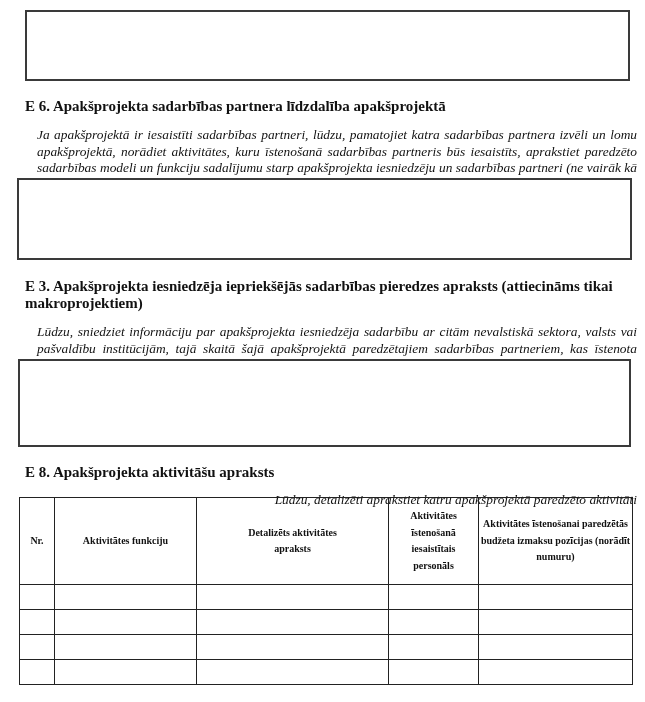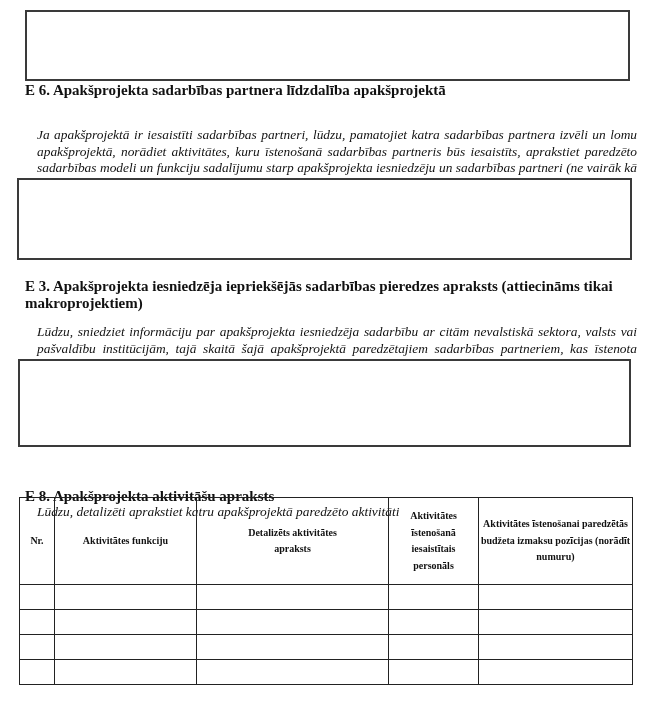--- a/index.html
+++ b/index.html
@@ -66,30 +66,30 @@
     }
     table.activities td {
       height: 24px;
     }
   </style>
 </head>
 <body>
 
 <div class="box" style="left:25px; top:10px; width:605px; height:71px;"></div>
 
-<h2 class="heading" style="top:82px;">E 6. Apakšprojekta sadarbības partnera līdzdalība apakšprojektā</h2>
+<h2 class="heading" style="top:98px;">E 6. Apakšprojekta sadarbības partnera līdzdalība apakšprojektā</h2>
 <p class="instr last-left" style="top:115px;">Ja apakšprojektā ir iesaistīti sadarbības partneri, lūdzu, pamatojiet katra sadarbības partnera izvēli un lomu apakšprojektā, norādiet aktivitātes, kuru īstenošanā sadarbības partneris būs iesaistīts, aprakstiet paredzēto sadarbības modeli un funkciju sadalījumu starp apakšprojekta iesniedzēju un sadarbības partneri (ne vairāk kā 3000 rakstu zīmes).</p>
 <div class="box" style="left:17px; top:178px; width:615px; height:82px;"></div>
 
 <h2 class="heading" style="top:278px;">E 3. Apakšprojekta iesniedzēja iepriekšējās sadarbības pieredzes apraksts (attiecināms tikai makroprojektiem)</h2>
 <p class="instr last-left" style="top:312px;">Lūdzu, sniedziet informāciju par apakšprojekta iesniedzēja sadarbību ar citām nevalstiskā sektora, valsts vai pašvaldību institūcijām, tajā skaitā šajā apakšprojektā paredzētajiem sadarbības partneriem, kas īstenota pēdējo divu gadu laikā ar apakšprojekta tēmu saistītos jautājumos.</p>
 <div class="box" style="left:18px; top:359px; width:613px; height:88px;"></div>
 
-<h2 class="heading" style="top:488px;">E 8. Apakšprojekta aktivitāšu apraksts</h2>
-<p class="instr" style="top:492px; text-align:left;">Lūdzu, detalizēti aprakstiet katru apakšprojektā paredzēto aktivitāti</p>
+<h2 class="heading" style="top:464px;">E 8. Apakšprojekta aktivitāšu apraksts</h2>
+<p class="instr" style="top:480px; text-align:right;">Lūdzu, detalizēti aprakstiet katru apakšprojektā paredzēto aktivitāti</p>
 
 <table class="activities">
   <colgroup>
     <col style="width:35px">
     <col style="width:142px">
     <col style="width:192px">
     <col style="width:90px">
     <col style="width:154px">
   </colgroup>
   <thead>

